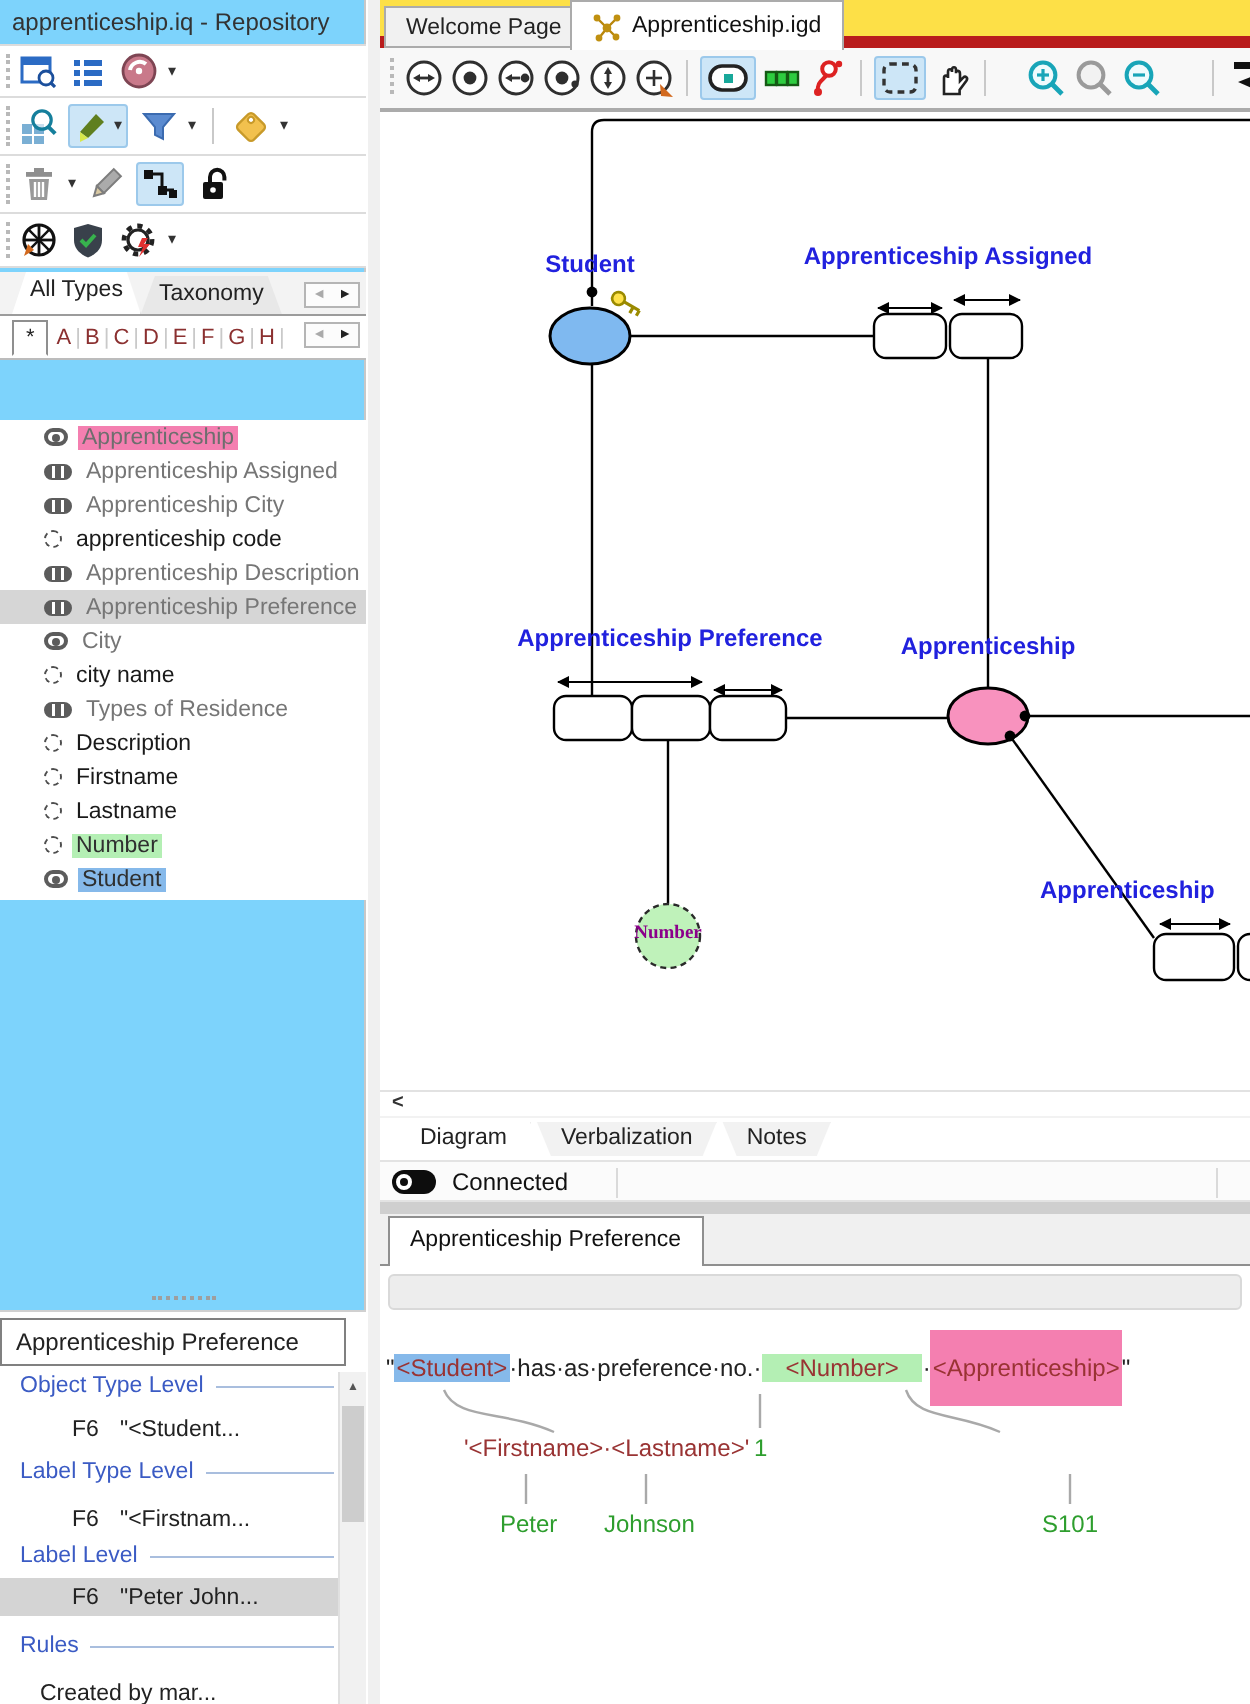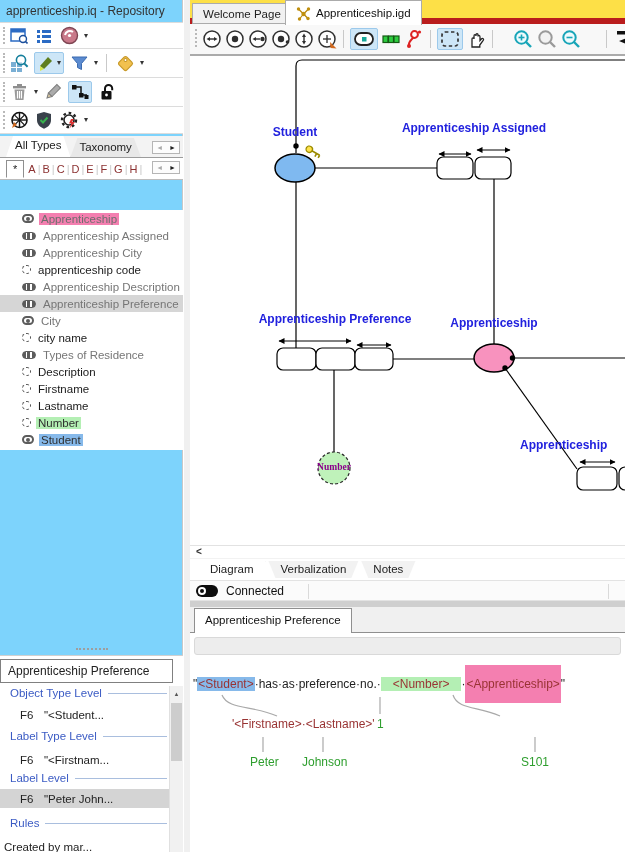--- a/index.html
+++ b/index.html
@@ -43,21 +43,21 @@
   .ic-entity::after{content:"";position:absolute;left:50%;top:50%;width:4px;height:4px;margin:-2px 0 0 -2px;background:#5c5c5c;border-radius:50%}
   .ic-fact{width:14px;height:8px;border:1px solid #5c5c5c;border-radius:4px;flex:0 0 auto;background:linear-gradient(90deg,#5c5c5c 0 3px,#fff 3px 4.5px,#5c5c5c 4.5px 7.5px,#fff 7.5px 9px,#5c5c5c 9px 12px,#fff 12px)}
   .ic-value{width:9px;height:9px;border:1px dashed #4e4e4e;border-radius:50%;flex:0 0 auto}
 
   .lt-splitdots{position:absolute;left:76px;top:648px;width:32px;height:4px;border-top:2px dotted #9e9e9e}
   .lt-detail{position:absolute;left:0;top:655px;width:183px;height:197px;background:#fff;border-top:1px solid #d0d0d0}
   .det-header{position:absolute;left:0;top:3px;width:173px;height:24px;border:1px solid #808080;background:#fff;line-height:22px;padding-left:7px;font-size:12px;color:#222;white-space:nowrap;overflow:hidden}
   .det-sec{position:absolute;left:10px;right:16px;display:flex;align-items:center;gap:6px;color:var(--section_blue);font-size:11.5px;white-space:nowrap}
   .det-sec .secline{flex:1;border-top:1px solid #a9bede;height:0}
   .det-row{position:absolute;left:0;width:173px;height:19px;display:flex;align-items:center;font-size:11.5px;color:#222;white-space:nowrap}
-  .det-row .k{margin-left:20px;width:24px}
+  .det-row .k{margin-left:36px;width:24px}
   .det-row.sel{background:#d4d4d4}
   .det-scroll{position:absolute;right:0;top:30px;bottom:0;width:14px;background:#f1f1f1;border-left:1px solid #e0e0e0}
   .det-up{height:15px;display:flex;align-items:center;justify-content:center;font-size:6px;color:#555;background:#f1f1f1}
   .det-thumb{position:absolute;left:1px;top:17px;width:11px;height:58px;background:#cdcdcd}
 
   
   #split{position:absolute;left:184px;top:0;width:6px;height:852px;background:#f0f0f0}
 
   
   #right{position:absolute;left:190px;top:0;width:435px;height:852px;background:#fff}
@@ -374,21 +374,21 @@
       <div class="det-row sel" style="top:133px">
           <span class="k">F6</span>
           <span>"Peter John...</span>
         </div>
 
       <div class="det-sec" style="top:161px">
           <span>Rules</span>
           <span class="secline"></span>
         </div>
       <div class="det-row" style="top:181px">
-          <span style="margin-left:4px">Created by mar...</span>
+          <span style="margin-left:20px">Created by mar...</span>
         </div>
 
       <div class="det-scroll">
         <div class="det-up">▲</div>
         <div class="det-thumb"></div>
       </div>
     </div>
   </div>
 
   <div id="split"></div>

